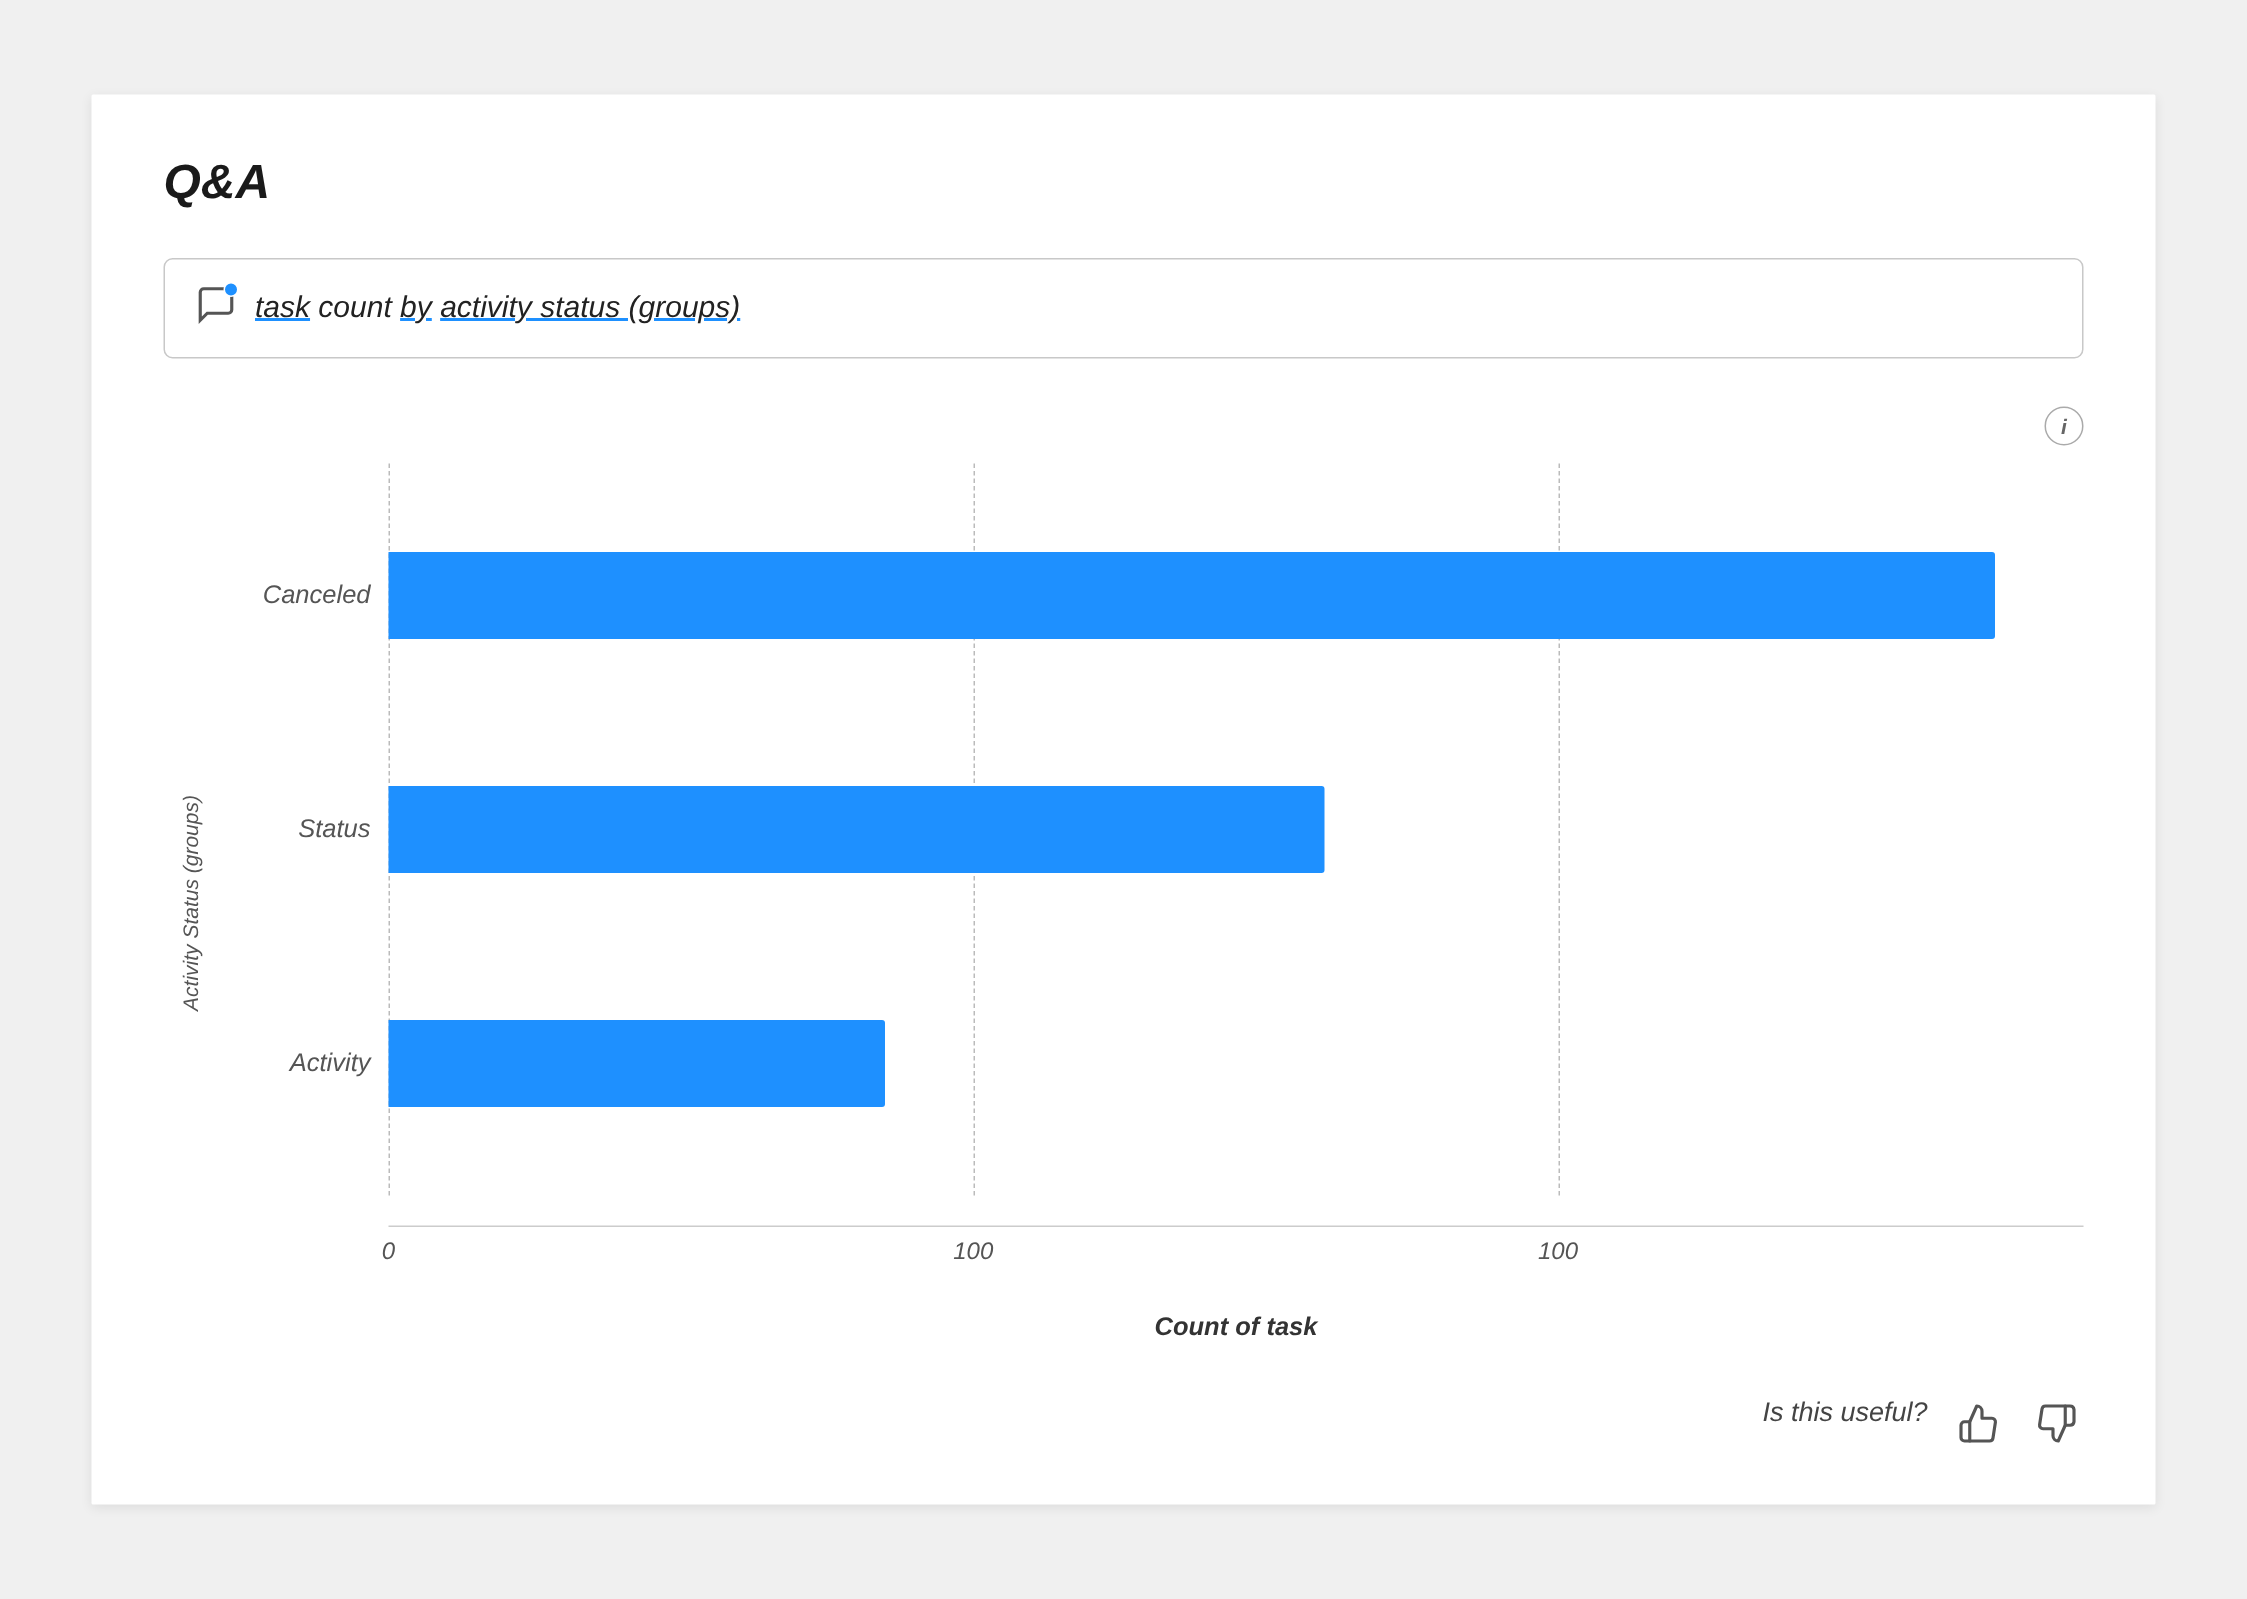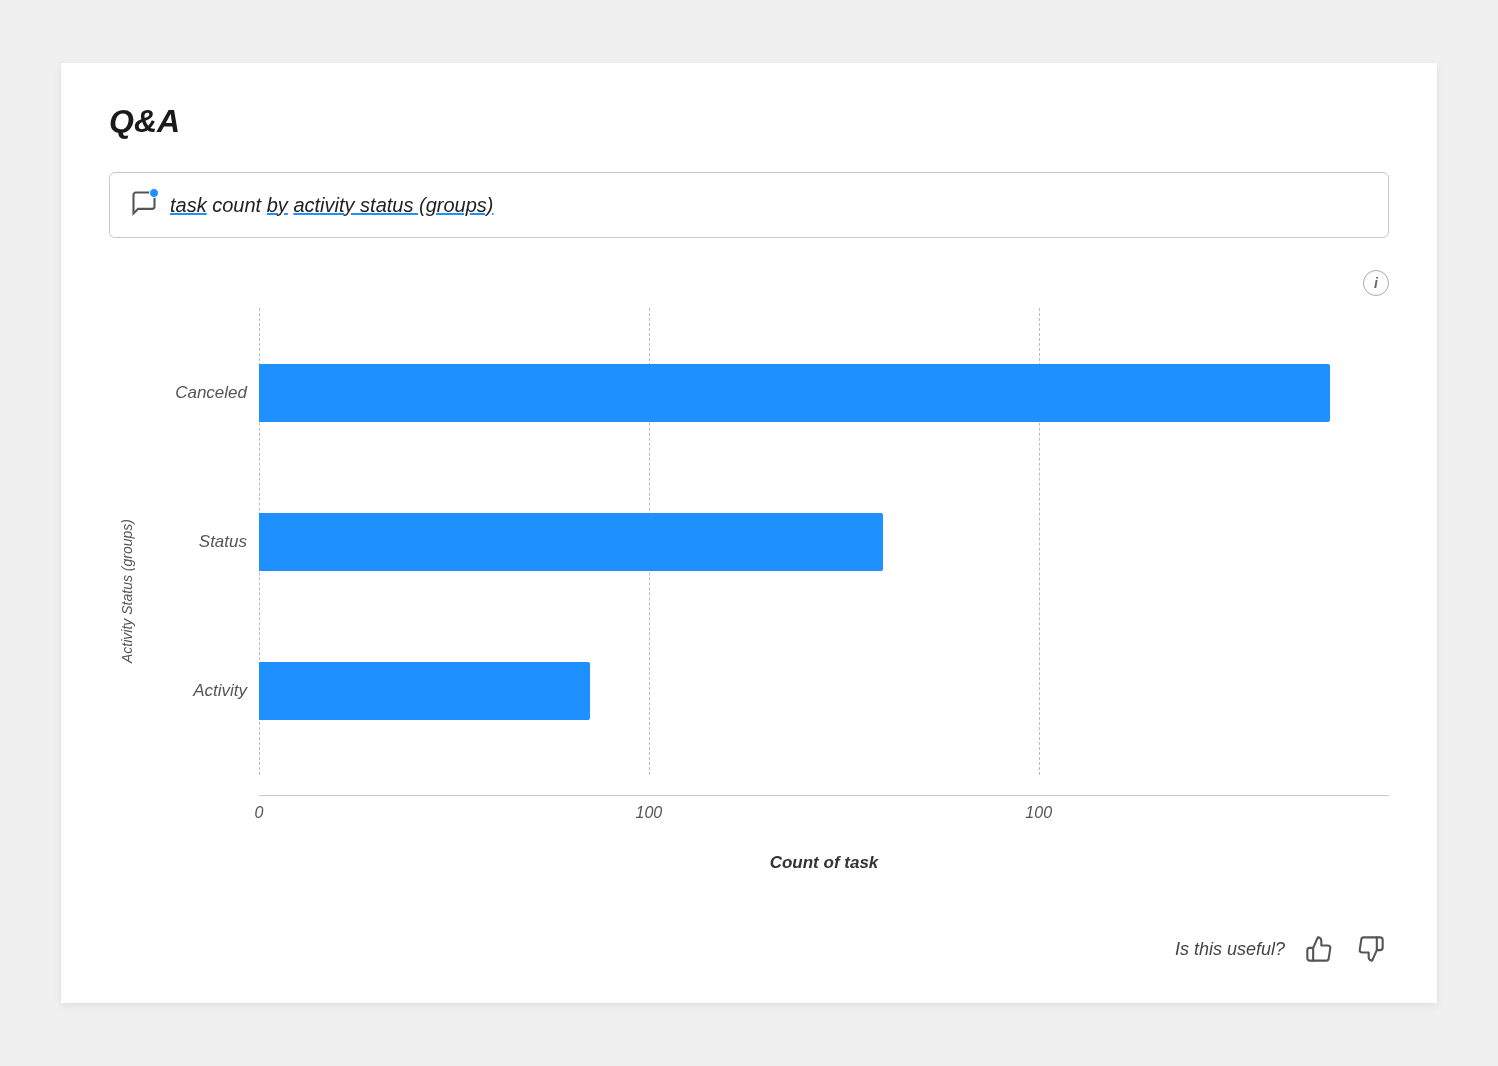--- a/index.html
+++ b/index.html
@@ -204,23 +204,22 @@
       width: 110px;
       flex-shrink: 0;
     }
     .x-axis-title-center {
       flex: 1;
       text-align: center;
     }
     .footer-row {
       display: flex;
       justify-content: flex-end;
-      align-items: center;
       gap: 16px;
-      margin-top: 58px;
+      margin-top: 36px;
     }
     .useful-text {
       font-size: 18px;
       color: #444;
     }
     .thumb-btn {
       background: none;
       border: none;
       cursor: pointer;
       padding: 4px;

